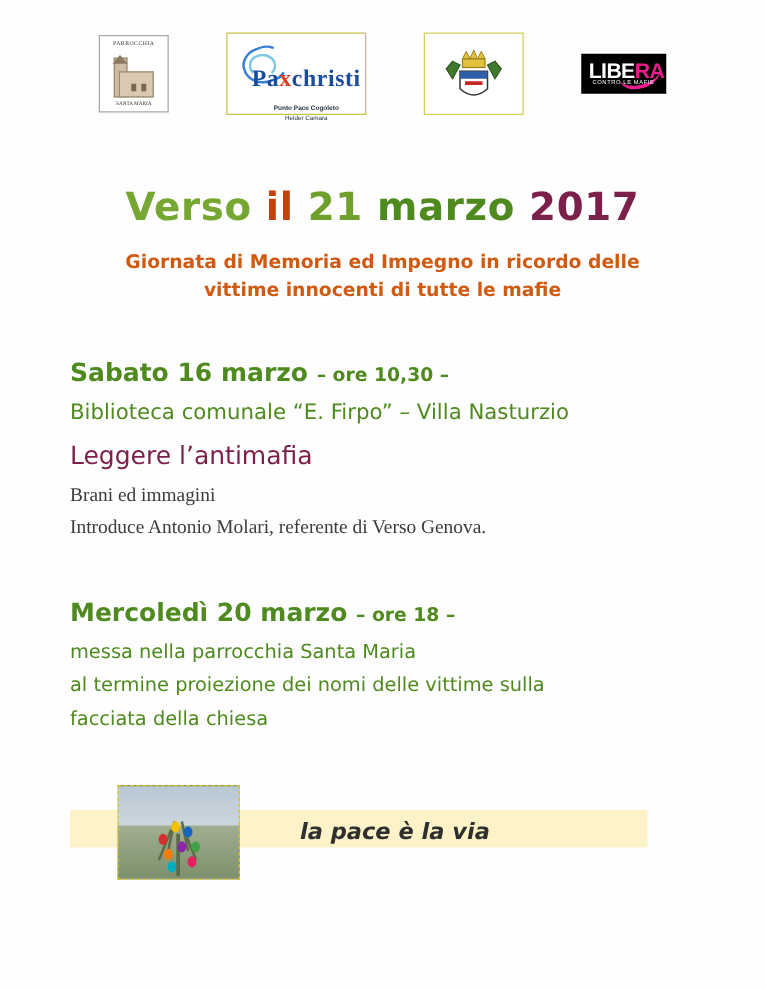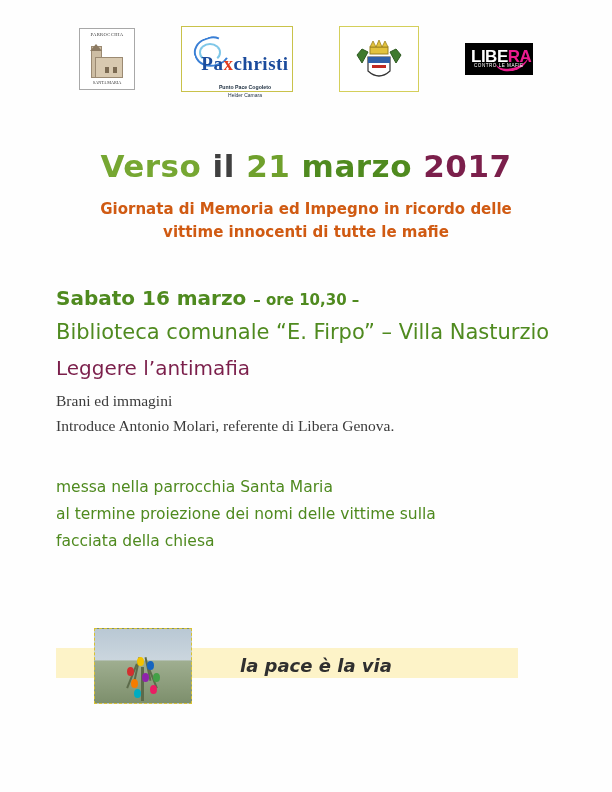--- a/index.html
+++ b/index.html
@@ -219,21 +219,21 @@
     top: 148px;
     left: 0;
     width: 612px;
     text-align: center;
     font-family: "DejaVu Sans", sans-serif;
     font-weight: bold;
     font-size: 31px;
     letter-spacing: .5px;
   }
   .t-verso { color: #76a732; }
-  .t-il    { color: #404040; }
+  .t-il    { color: #c2410c; }
   .t-num   { color: #6fa02c; }
   .t-marzo { color: #4f8a1f; }
   .t-2024  { color: #7b1f4b; }
 
   .subtitle {
     position: absolute;
     top: 198px;
     left: 0;
     width: 612px;
     text-align: center;
@@ -255,21 +255,21 @@
     font-weight: bold;
     font-size: 20px;
     color: #4f8a1f;
     margin-bottom: 10px;
   }
   .line-head .small {
     font-size: 15px;
   }
   .line-sub {
     font-family: "DejaVu Sans", sans-serif;
-    font-size: 21px;
+    font-size: 17px;
     color: #4f8a1f;
     margin-bottom: 12px;
   }
   .line-purple {
     font-family: "DejaVu Sans", sans-serif;
     font-size: 20px;
     color: #7b1f4b;
     margin-bottom: 12px;
   }
   .line-dark {
@@ -398,24 +398,28 @@
   </div>
 
   <div class="block" style="top:286px;">
     <div class="line-head">
       <span>Sabato 16 marzo</span>
       <span class="small">– ore 10,30 –</span>
     </div>
     <div class="line-sub">Biblioteca comunale “E. Firpo” – Villa Nasturzio</div>
     <div class="line-purple">Leggere l’antimafia</div>
     <div class="line-dark">Brani ed immagini</div>
-    <div class="line-dark">Introduce Antonio Molari, referente di Libera Genova.</div>
+    <div class="line-dark">Introduce Antonio Molari, referente di Verso Genova.</div>
   </div>
 
   <div class="block" style="top:478px;">
+    <div class="line-head">
+      <span>Mercoledì 20 marzo</span>
+      <span class="small">– ore 18 –</span>
+    </div>
     <div class="line-green">messa nella parrocchia Santa Maria</div>
     <div class="line-green">al termine proiezione dei nomi delle vittime sulla</div>
     <div class="line-green">facciata della chiesa</div>
   </div>
 
   <div class="footer-band"></div>
   <div class="footer-text">la pace è la via</div>
 
   <div class="photo">
     <div class="shrub">

